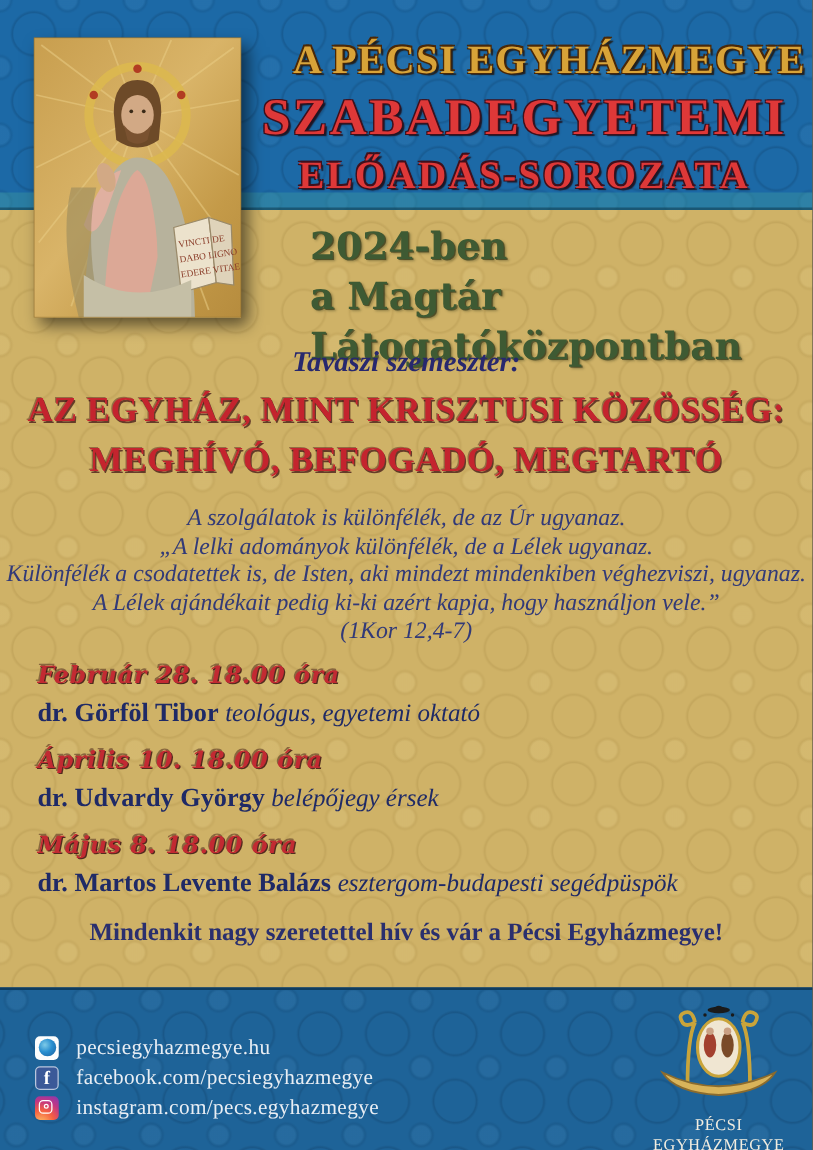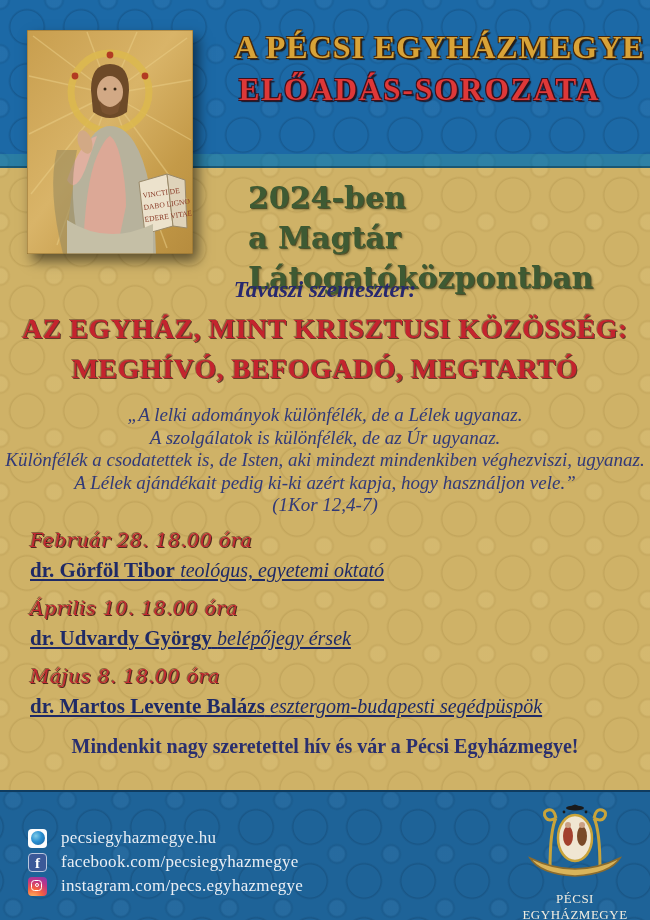--- a/index.html
+++ b/index.html
@@ -80,25 +80,25 @@
     font-size:28px; line-height:40px; font-weight:bold; letter-spacing:0.5px;
     color:#c4242e; text-shadow:1px 1px 0 rgba(55,10,16,0.7), -1px -1px 0 rgba(55,10,16,0.4);
   }
   
   .quote { position:absolute; left:0; width:100%; top:404px; text-align:center;
     font-style:italic; color:#323a78; }
   .quote div { font-size:19px; line-height:22.5px; }
   
   .event { position:absolute; left:30px; right:8px; }
   .event .date {
-    font-family:"DejaVu Serif", serif; font-style:italic; font-weight:normal;
+    font-family:"DejaVu Serif", serif; font-style:italic; font-weight:bold;
     font-size:19px; line-height:24px; color:#c22a32; letter-spacing:0.5px;
     text-shadow:1px 1px 0 rgba(50,10,14,0.8), -1px -1px 0 rgba(50,10,14,0.45); margin-bottom:4px;
   }
-  .event .who { font-size:21px; line-height:28px; color:#1f2a66;text-decoration:underline; }
+  .event .who { font-size:21px; line-height:28px; color:#1f2a66; }
   .event .who .name { font-weight:bold; }
   .event .who .role { font-style:italic; font-size:20px; }
   .ev1 { top:528px; } .ev2 { top:596px; } .ev3 { top:664px; }
   
   .note { position:absolute; left:0; width:100%; top:732px; text-align:center; }
   .note div { font-size:20px; line-height:28px; font-weight:bold; color:#2a2f6e; }
   
   .links { position:absolute; left:28px; top:826px; z-index:2; }
   .link-row { display:flex; align-items:center; height:24px; cursor:pointer; }
   .link-row .txt { margin-left:14px; font-size:17px; color:#e9eef4; letter-spacing:0.3px; }
@@ -125,20 +125,21 @@
 <body>
 
 <div class="poster">
 
   <div class="band band-header"></div>
   <div class="band band-body"></div>
   <div class="band band-footer"></div>
 
   <div class="header-text">
     <div class="ht1">A PÉCSI EGYHÁZMEGYE</div>
+    <div class="ht2">SZABADEGYETEMI</div>
     <div class="ht3">ELŐADÁS-SOROZATA</div>
   </div>
 
   <div class="hero">
     <svg width="166" height="224" viewBox="0 0 166 224" xmlns="http://www.w3.org/2000/svg">
       <defs>
         <linearGradient id="gold" x1="0" y1="0" x2="1" y2="1">
           <stop offset="0" stop-color="#c89e4e"></stop>
             <stop offset="0.45" stop-color="#d9b468"></stop>
           <stop offset="0.75" stop-color="#c49a48"></stop>
@@ -193,22 +194,22 @@
   </div>
 
   <div class="semester">Tavaszi szemeszter:</div>
 
   <div class="main-title">
     <div>AZ EGYHÁZ, MINT KRISZTUSI KÖZÖSSÉG:</div>
     <div>MEGHÍVÓ, BEFOGADÓ, MEGTARTÓ</div>
   </div>
 
   <div class="quote">
+    <div>A szolgálatok is különfélék, de az Úr ugyanaz.</div>
     <div>„A lelki adományok különfélék, de a Lélek ugyanaz.</div>
-    <div>A szolgálatok is különfélék, de az Úr ugyanaz.</div>
     <div>Különfélék a csodatettek is, de Isten, aki mindezt mindenkiben véghezviszi, ugyanaz.</div>
     <div>A Lélek ajándékait pedig ki-ki azért kapja, hogy használjon vele.”</div>
     <div>(1Kor 12,4-7)</div>
   </div>
 
   <div class="event ev1">
     <div class="date">Február 28. 18.00 óra</div>
     <div class="who"><span class="name">dr. Görföl Tibor</span> <span class="role">teológus, egyetemi oktató</span></div>
   </div>
   <div class="event ev2">

